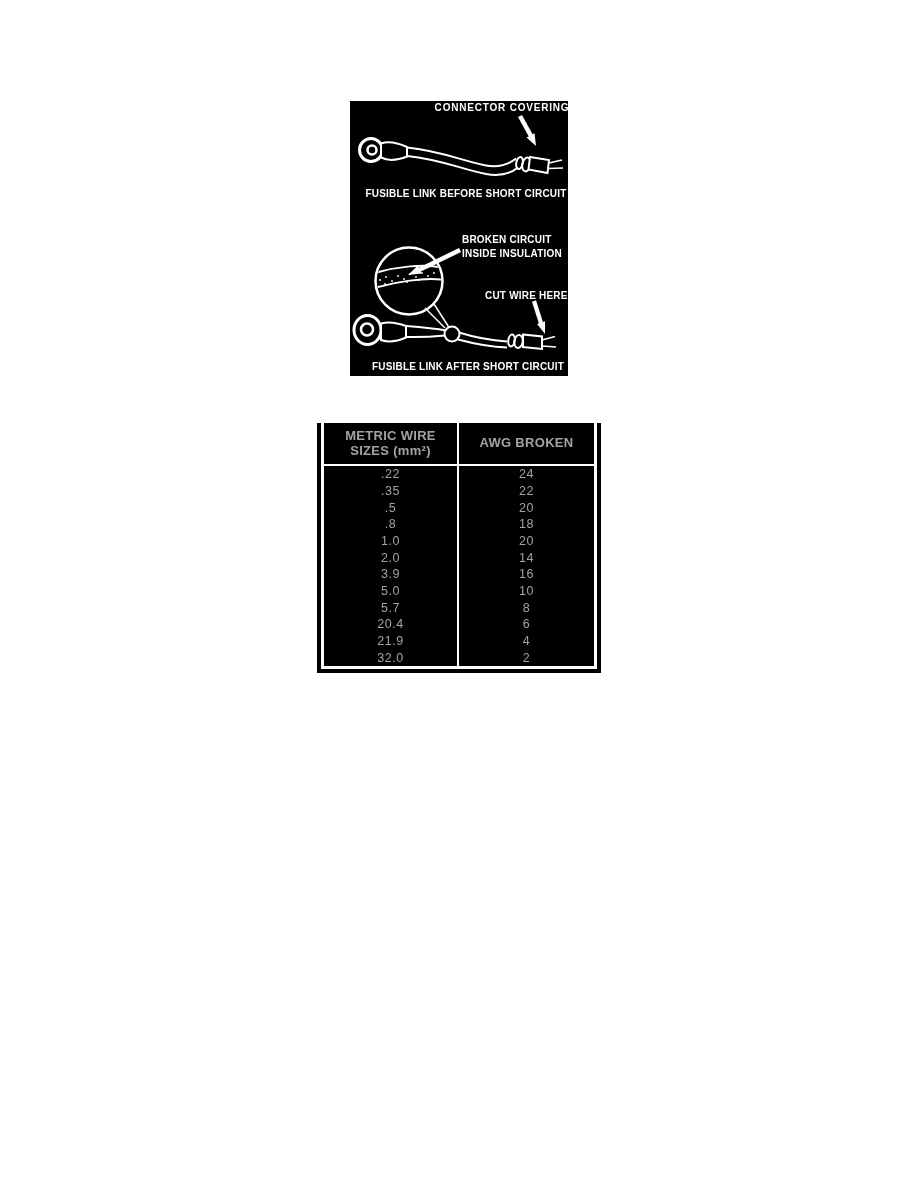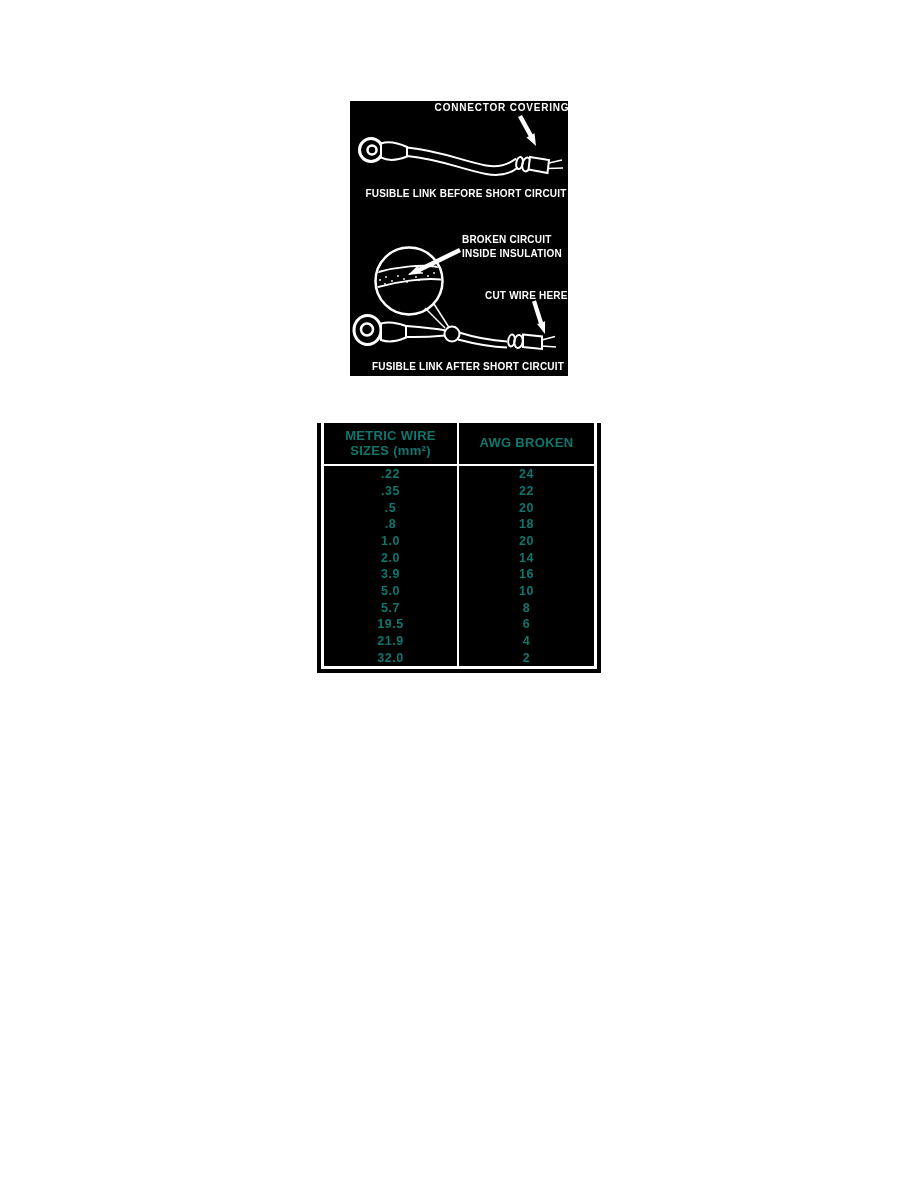--- a/index.html
+++ b/index.html
@@ -36,21 +36,21 @@
     box-sizing: border-box;
     border-left: 4px solid #000000;
     border-right: 4px solid #000000;
     border-bottom: 4px solid #000000;
     padding: 0 3px 3px 3px;
     background: #ffffff;
   }
   .wire-table {
     width: 270px; height: 243px;
     background: #000000;
-    color: #0f766e;
+    color: #a3a3a3;
     display: flex; flex-direction: column;
   }
   .header-row {
     height: 41px;
     display: flex;
     border-bottom: 2px solid #ffffff;
     align-items: stretch;
   }
   .hcell {
     display: flex; flex-direction: column;
@@ -60,21 +60,21 @@
     line-height: 14.5px;
     letter-spacing: 0.3px;
     text-align: center;
   }
   .hcell.metric { width: 135px; border-right: 2px solid #ffffff; box-sizing: border-box; }
   .hcell.awg { flex: 1; }
   .body-rows { flex: 1; display: flex; flex-direction: column; }
   .trow { flex: 1; display: flex; align-items: stretch; }
   .tcell {
     display: flex; align-items: center; justify-content: center;
-    font-weight: 700;
+    font-weight: 400;
     font-size: 12.5px;
     letter-spacing: 0.5px;
   }
   .tcell.metric { width: 135px; border-right: 2px solid #ffffff; box-sizing: border-box; }
   .tcell.awg { flex: 1; }
 </style>
 </head>
 <body>
 
 <div class="figure-box">
@@ -215,21 +215,21 @@
       </div>
       <div class="trow">
         <div class="tcell metric">5.0</div>
         <div class="tcell awg">10</div>
       </div>
       <div class="trow">
         <div class="tcell metric">5.7</div>
         <div class="tcell awg">8</div>
       </div>
       <div class="trow">
-        <div class="tcell metric">19.5</div>
+        <div class="tcell metric">20.4</div>
         <div class="tcell awg">6</div>
       </div>
       <div class="trow">
         <div class="tcell metric">21.9</div>
         <div class="tcell awg">4</div>
       </div>
       <div class="trow">
         <div class="tcell metric">32.0</div>
         <div class="tcell awg">2</div>
       </div>

